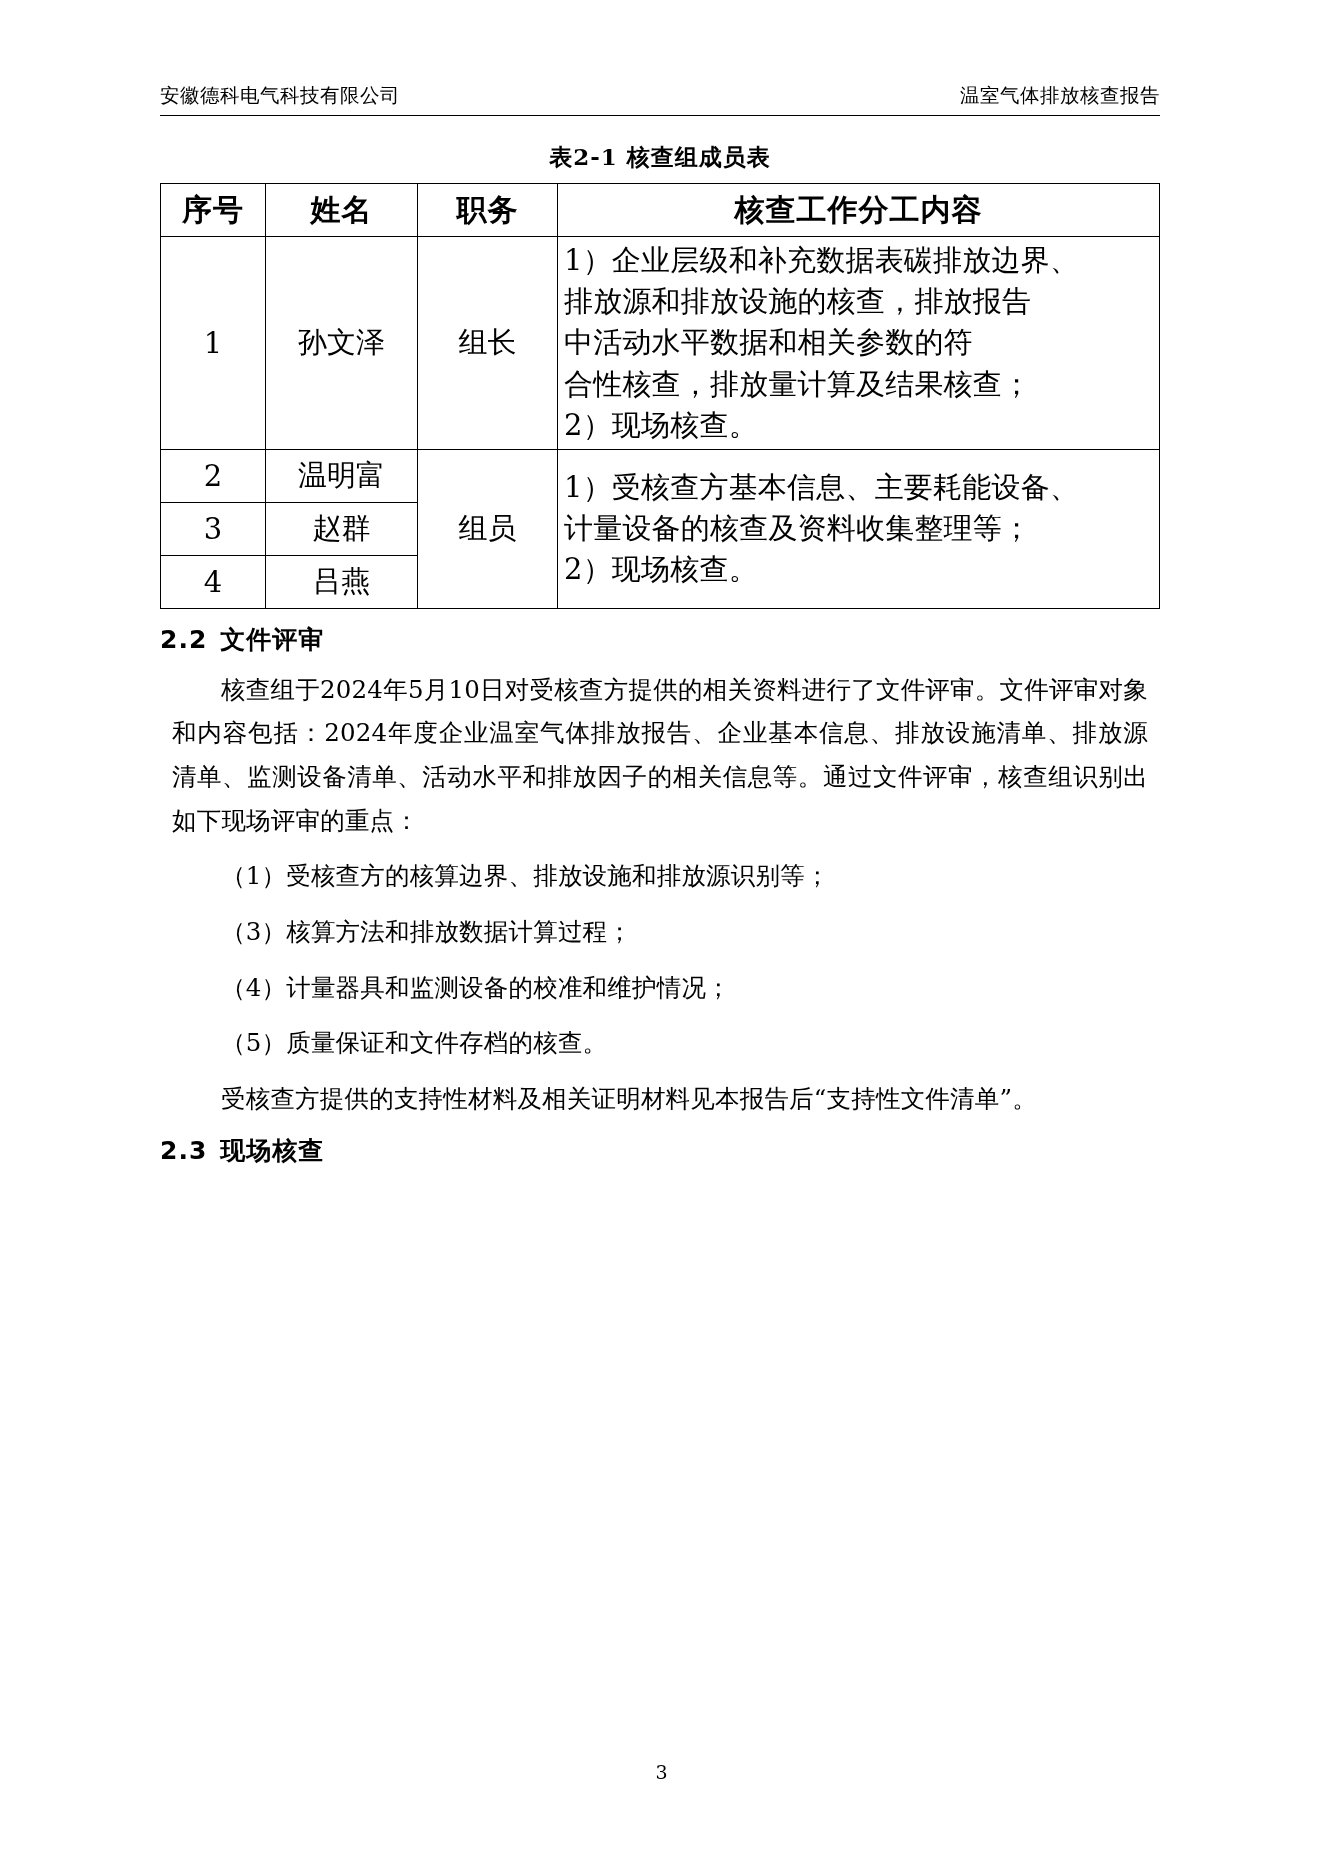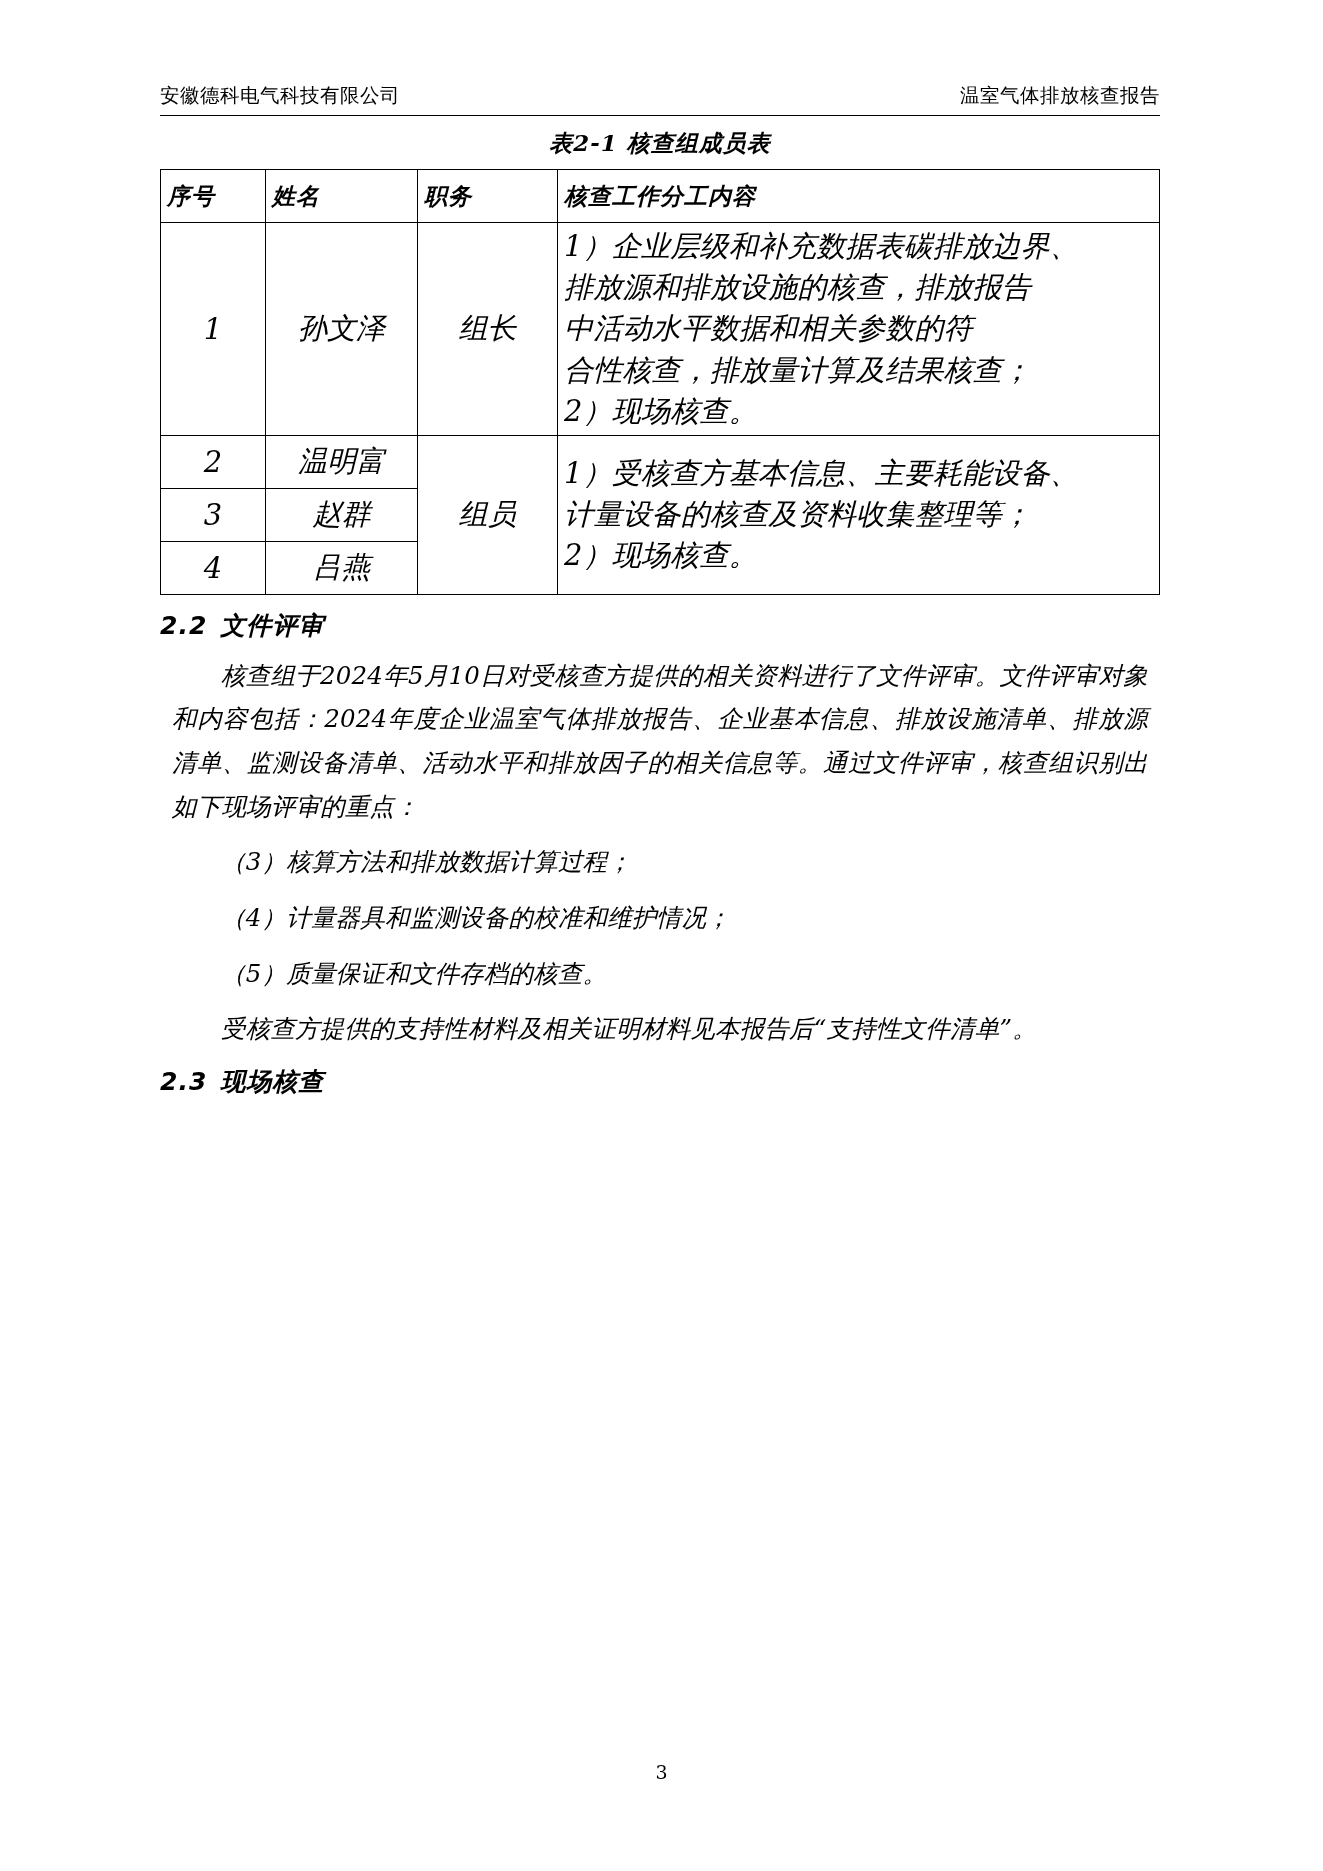--- a/index.html
+++ b/index.html
@@ -33,47 +33,46 @@
     padding-bottom: 6px;
     font-size: 19.5px;
     font-family: "DejaVu Serif", "Liberation Serif", serif;
     letter-spacing: 0.5px;
   }
   .header span {
     white-space: nowrap;
   }
   .content {
     position: absolute;
-    top: 128px;
+    top: 142px;
     left: 160px;
     width: 1000px;
-    font-style: italic;
   }
   .table-title {
     text-align: center;
     font-size: 23px;
     font-weight: bold;
     margin: 0 0 10px 0;
     letter-spacing: 1px;
   }
   table.members {
     border-collapse: collapse;
     width: 100%;
     table-layout: fixed;
   }
   table.members td, table.members th {
     border: 1.4px solid #000;
     padding: 3px 6px;
     font-size: 29px;
     vertical-align: middle;
   }
   table.members th {
-    text-align: left;
+    text-align: center;
     font-weight: bold;
-    font-size: 23px;
+    font-size: 30px;
     height: 46px;
     letter-spacing: 1px;
   }
   .col-no { width: 105px; }
   .col-name { width: 152px; }
   .col-role { width: 140px; }
   .c { text-align: center; }
   .cell-text {
     line-height: 1.42;
     font-size: 21.5px;
@@ -171,20 +170,21 @@
           <td class="c">吕燕</td>
         </tr>
       </tbody>
     </table>
 
     <h2 class="sec">
       <span class="num">2.2</span><span>文件评审</span>
     </h2>
 
     <p class="para indent">核查组于2024年5月10日对受核查方提供的相关资料进行了文件评审。文件评审对象和内容包括：2024年度企业温室气体排放报告、企业基本信息、排放设施清单、排放源清单、监测设备清单、活动水平和排放因子的相关信息等。通过文件评审，核查组识别出如下现场评审的重点：</p>
+    <p class="para indent">（1）受核查方的核算边界、排放设施和排放源识别等；</p>
     <p class="para indent">（3）核算方法和排放数据计算过程；</p>
     <p class="para indent">（4）计量器具和监测设备的校准和维护情况；</p>
     <p class="para indent">（5）质量保证和文件存档的核查。</p>
     <p class="para indent">受核查方提供的支持性材料及相关证明材料见本报告后“支持性文件清单”。</p>
 
     <h2 class="sec">
       <span class="num">2.3</span><span>现场核查</span>
     </h2>
 
 

